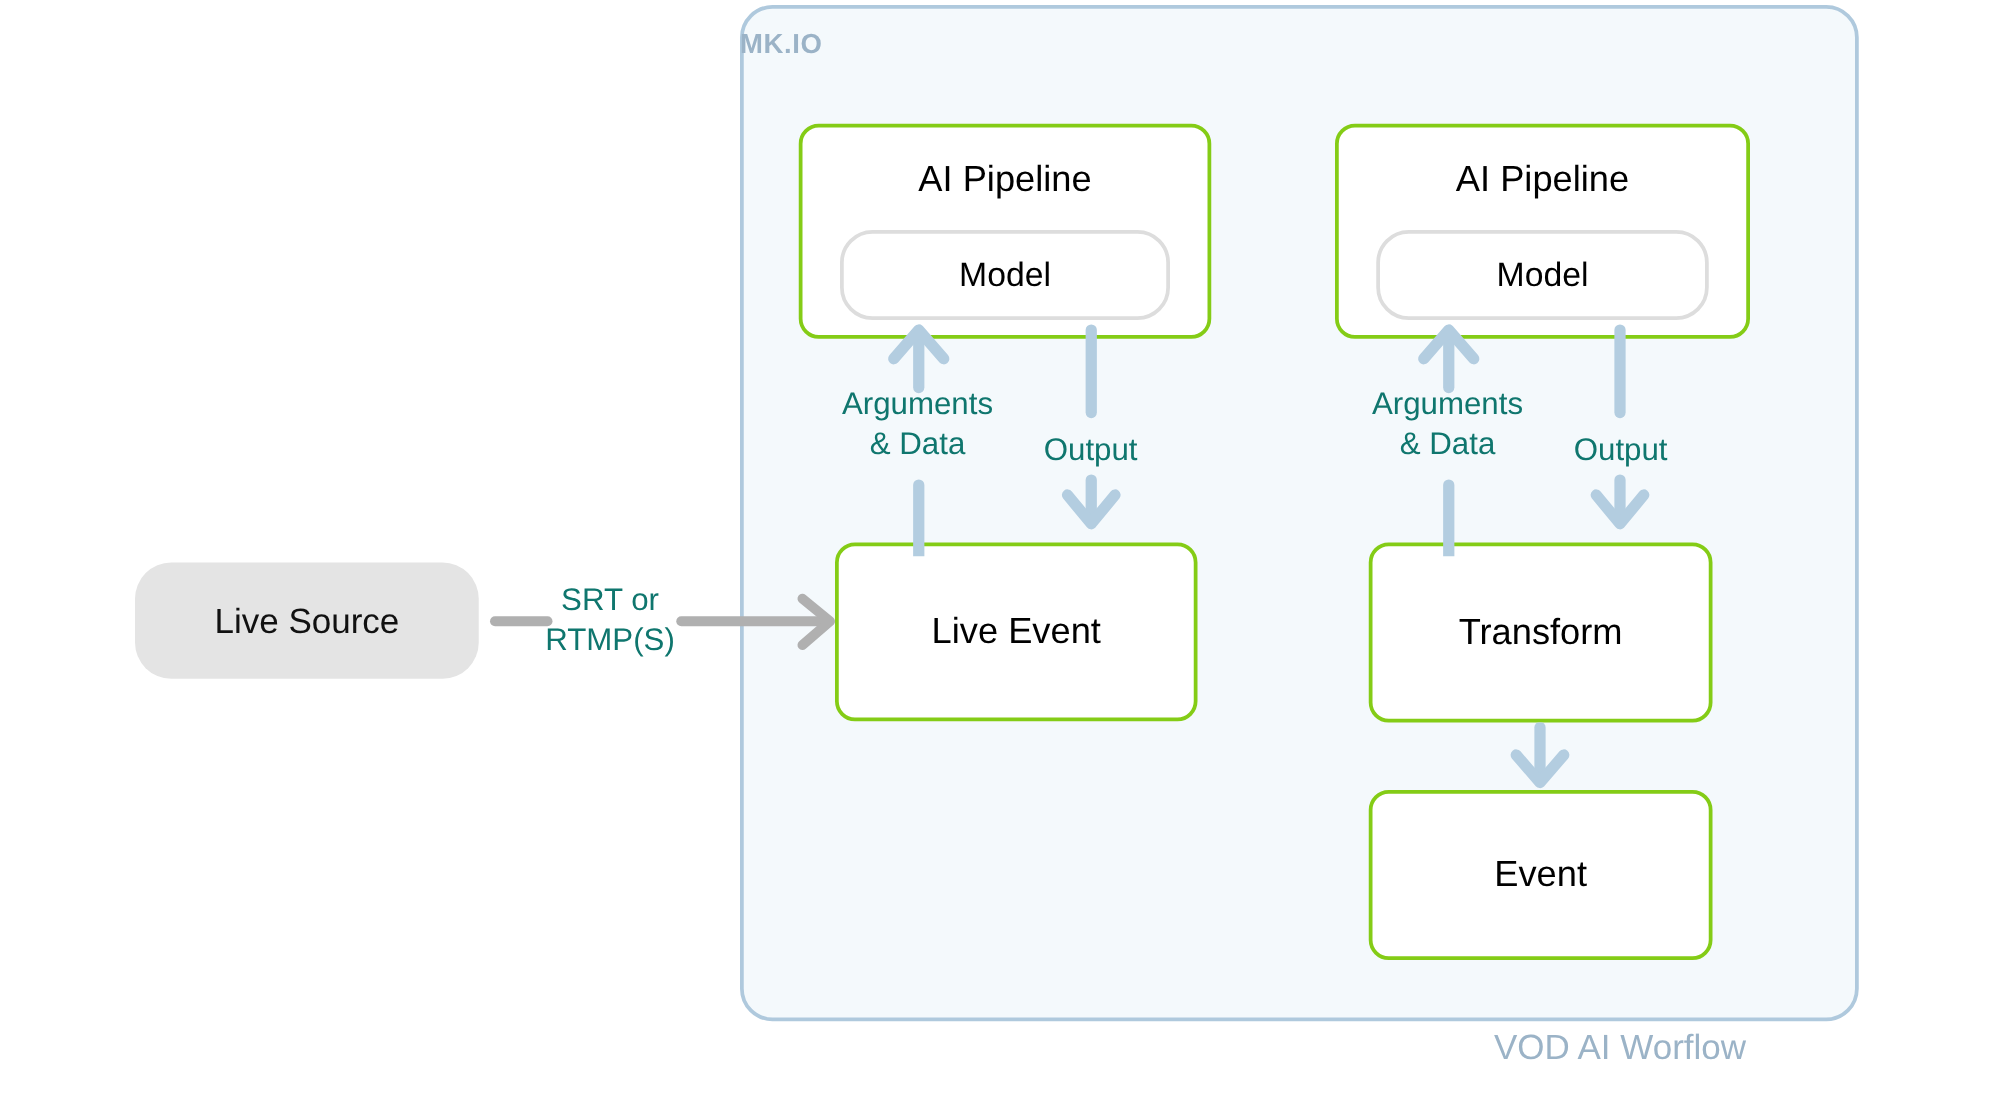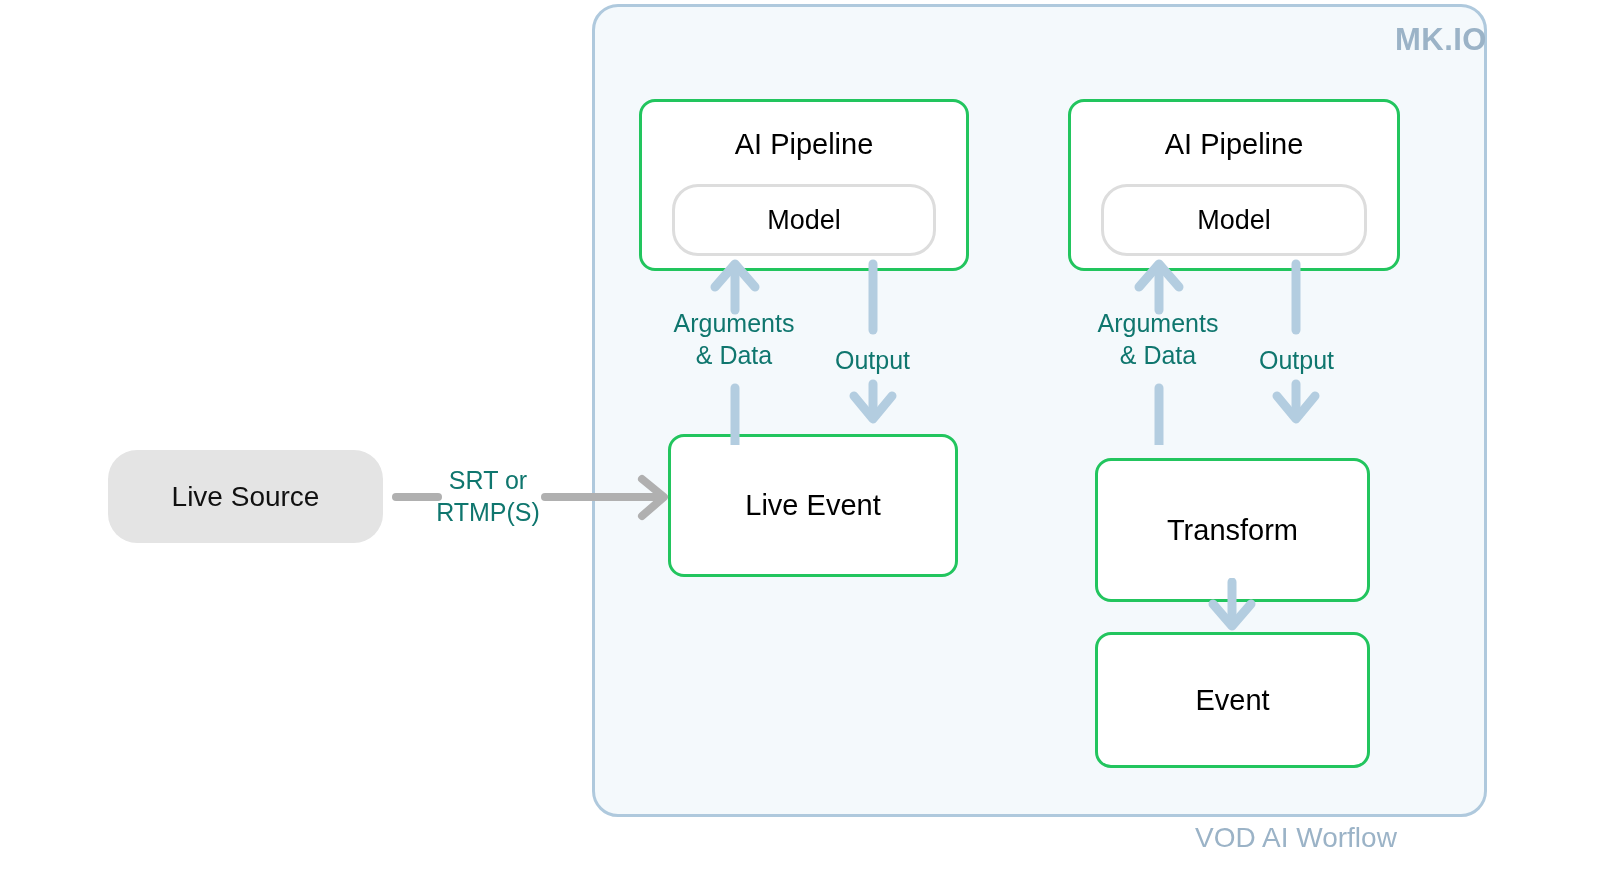--- a/index.html
+++ b/index.html
@@ -28,32 +28,32 @@
     box-sizing: border-box;
     background: #f4f9fc;
     border: 3px solid #afc9dd;
     border-radius: 26px;
   }
   .mkio-title {
     position: absolute;
     left: 592px;
     top: 22px;
     width: 895px;
-    text-align: right;
-    font-size: 31px;
+    text-align: left;
+    font-size: 22px;
     font-weight: 600;
     letter-spacing: 0.5px;
     color: #9bb3c7;
   }
   
   .box {
     position: absolute;
     box-sizing: border-box;
     background: #ffffff;
-    border: 3px solid #22c55e;
+    border: 3px solid #84cc16;
     border-radius: 16px;
     display: flex;
     align-items: center;
     justify-content: center;
     color: #000000;
   }
   .box-label {
     color: #000000;
   }
   
@@ -163,21 +163,21 @@
   </svg>
   <div class="edge-label" style="left:790px; top:344px; width:165px;">Output</div>
 
   <div class="box pipeline-box" style="left:1068px; top:99px; width:332px; height:172px;">
     <div class="pipeline-title">AI Pipeline</div>
     <div class="model-box">
       <span>Model</span>
     </div>
   </div>
 
-  <div class="box" style="left:1095px; top:458px; width:275px; height:144px; font-size:29px;">
+  <div class="box" style="left:1095px; top:434px; width:275px; height:144px; font-size:29px;">
     <span class="box-label">Transform</span>
   </div>
 
   <div class="box" style="left:1095px; top:632px; width:275px; height:136px; font-size:29px;">
     <span class="box-label">Event</span>
   </div>
 
   <svg class="conn" style="left:1130px; top:255px; width:60px; height:190px;" width="60" height="190" viewBox="0 0 60 190">
     <g stroke="#b3cde0" stroke-width="9" stroke-linecap="round" fill="none">
       <line x1="29" y1="55" x2="29" y2="12"></line>

